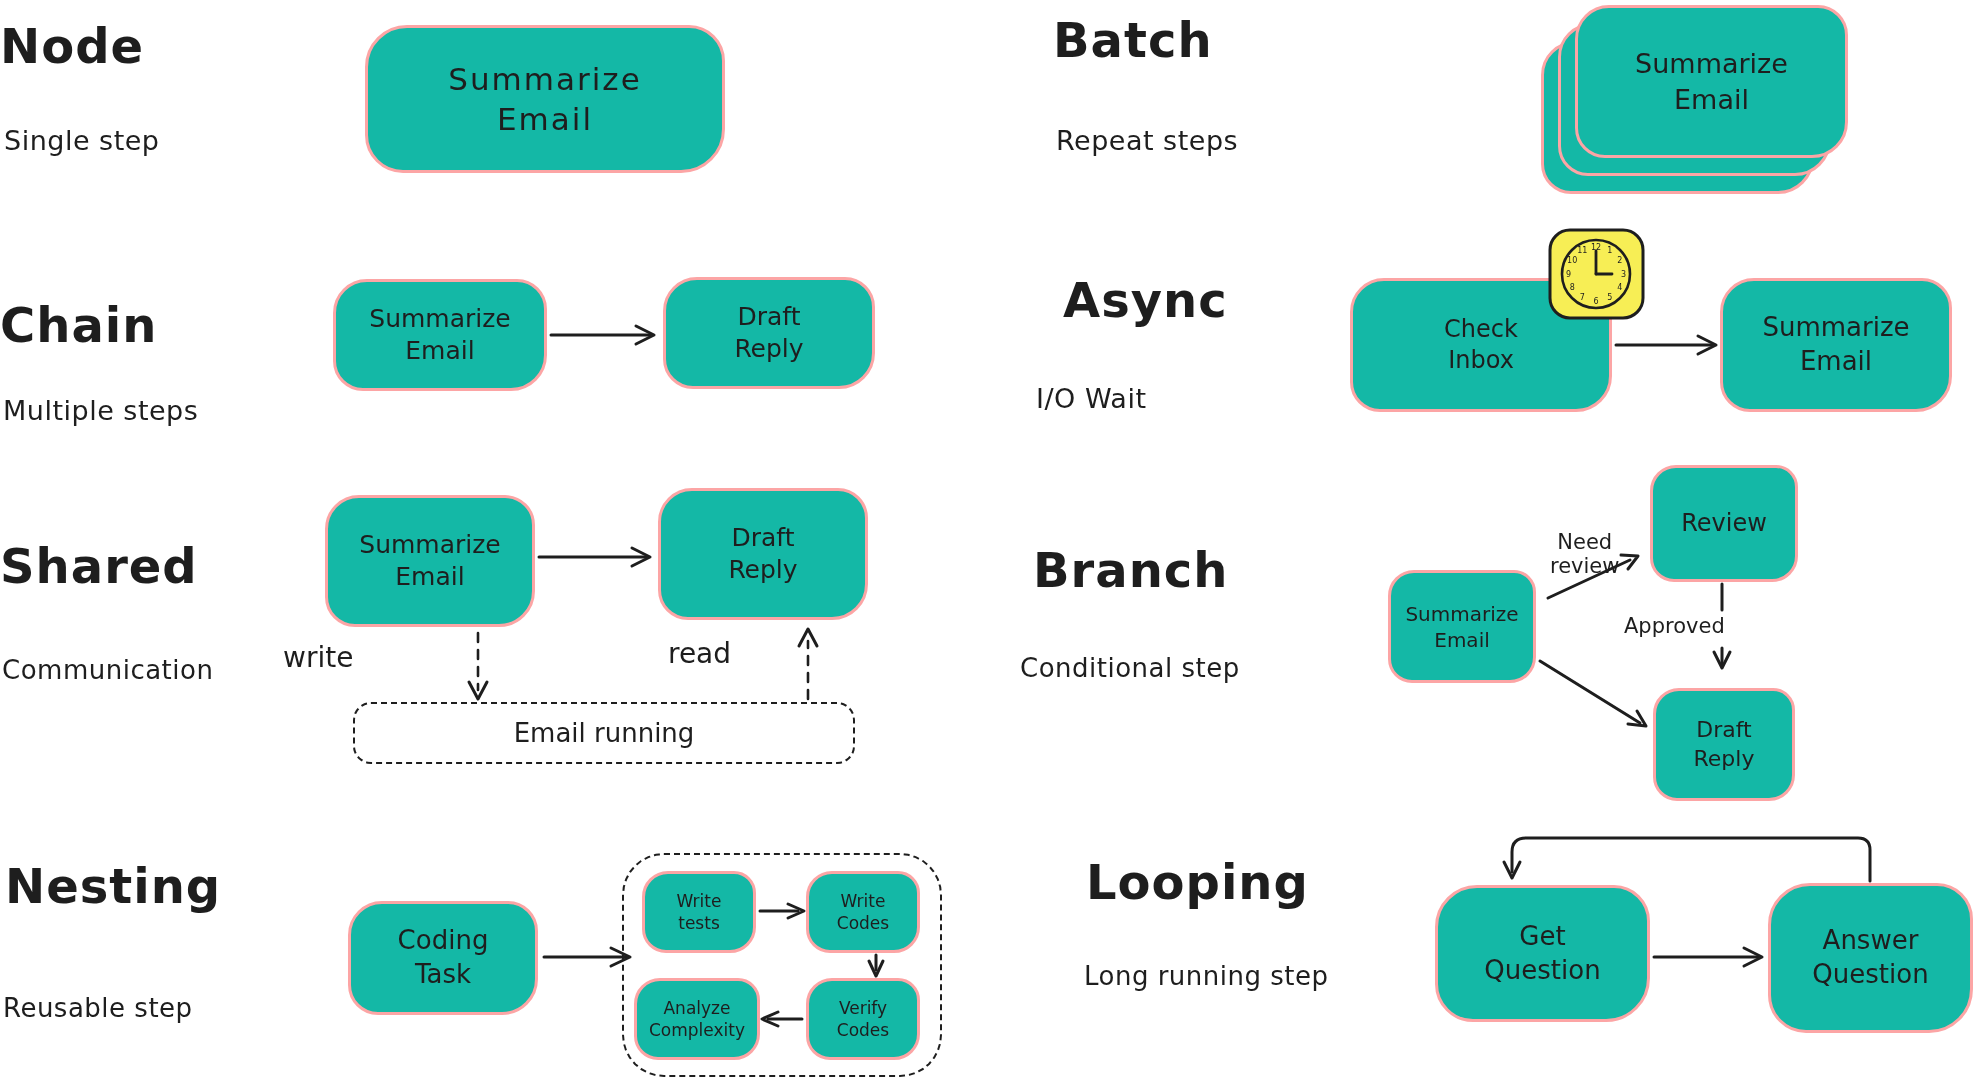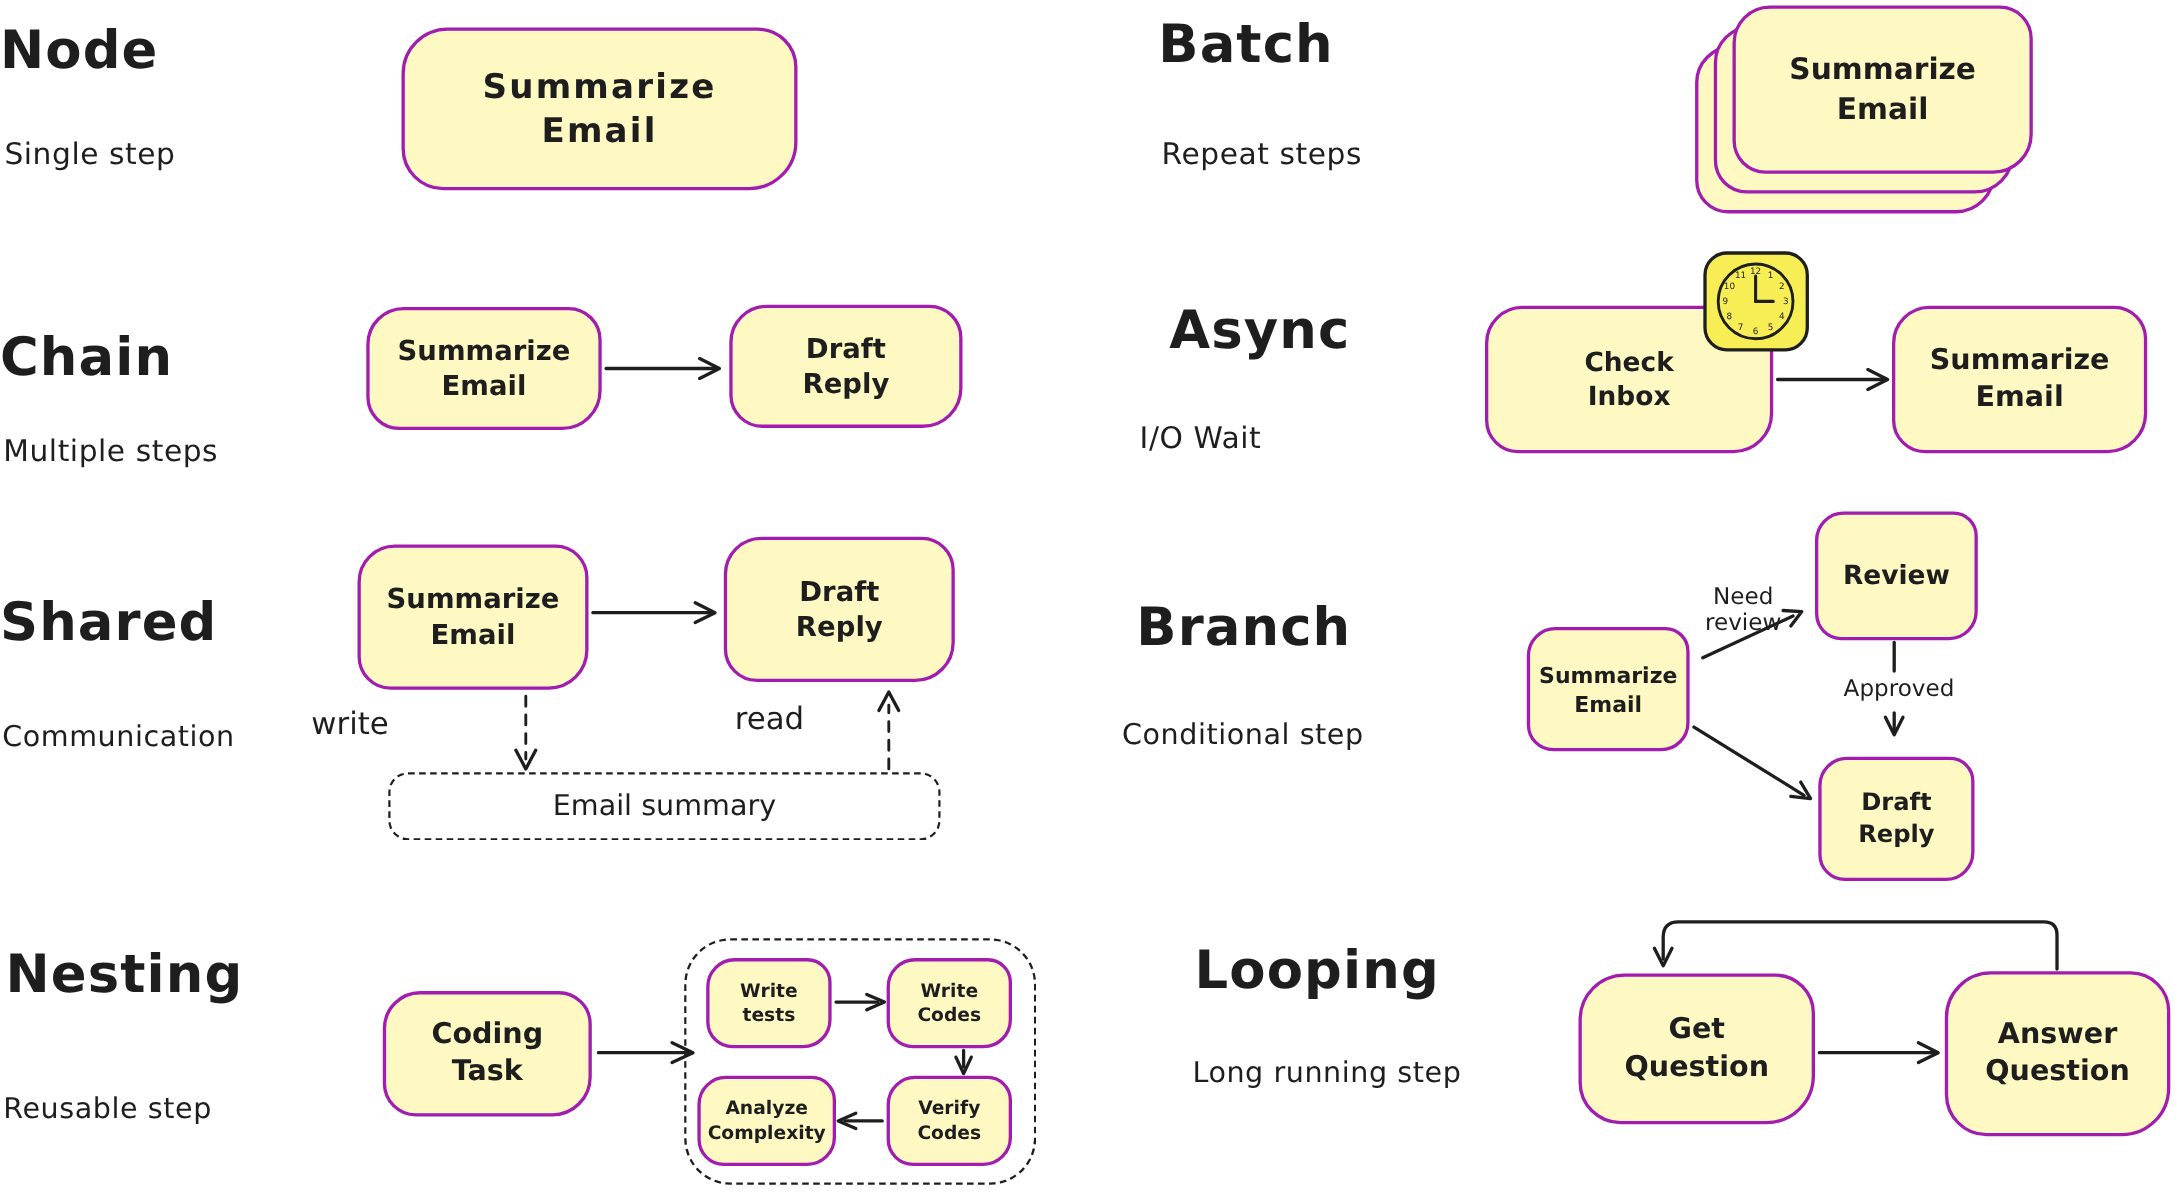--- a/index.html
+++ b/index.html
@@ -14,25 +14,25 @@
 
   .title {
     position: absolute; font-size: 48px; font-weight: 600;
     letter-spacing: 1px; line-height: 1; white-space: nowrap;
   }
   .subtitle {
     position: absolute; font-size: 27px; font-weight: 500;
     letter-spacing: 0.5px; line-height: 1.1; white-space: nowrap;
   }
   .box {
-    position: absolute; background: #fef9c3;
-    border: 3px solid #a21caf;
+    position: absolute; background: #14b8a6;
+    border: 3px solid #fca5a5;
     display: flex; align-items: center; justify-content: center;
     text-align: center; white-space: pre-line;
-    line-height: 1.3; font-weight: 700; z-index: 10;
+    line-height: 1.3; font-weight: 400; z-index: 10;
   }
   .r-big   { border-radius: 42px 36px 44px 38px; }
   .r-med   { border-radius: 34px 30px 36px 30px; }
   .r-small { border-radius: 26px 22px 26px 24px; }
   .dashed-store {
     position: absolute; border: 2.5px dashed #1e1e1e; border-radius: 18px;
     display: flex; align-items: center; justify-content: center;
     font-size: 26px; font-weight: 500; z-index: 10; background: #fff;
   }
   .dashed-container {
@@ -142,21 +142,21 @@
 Reply</div>
 
   <div class="title" style="left:0px; top:542px;">Shared</div>
   <div class="subtitle" style="left:2px; top:656px; font-size:26px;">Communication</div>
   <div class="box r-med" style="left:325px; top:495px; width:210px; height:132px; font-size:25px;">Summarize
 Email</div>
   <div class="box r-med" style="left:658px; top:488px; width:210px; height:132px; font-size:25px;">Draft
 Reply</div>
   <div class="edge-label" style="left:283px; top:642px; font-size:28px;">write</div>
   <div class="edge-label" style="left:668px; top:638px; font-size:28px;">read</div>
-  <div class="dashed-store" style="left:353px; top:702px; width:502px; height:62px;">Email summary</div>
+  <div class="dashed-store" style="left:353px; top:702px; width:502px; height:62px;">Email running</div>
 
   <div class="title" style="left:5px; top:862px;">Nesting</div>
   <div class="subtitle" style="left:3px; top:994px; font-size:26px;">Reusable step</div>
   <div class="box r-med" style="left:348px; top:901px; width:190px; height:114px; font-size:26px;">Coding
 Task</div>
   <div class="dashed-container" style="left:622px; top:853px; width:320px; height:224px;"></div>
   <div class="box r-small" style="left:642px; top:871px; width:114px; height:82px; font-size:17px;">Write
 tests</div>
   <div class="box r-small" style="left:806px; top:871px; width:114px; height:82px; font-size:17px;">Write
 Codes</div>
@@ -199,21 +199,21 @@
 
   <div class="title" style="left:1033px; top:546px;">Branch</div>
   <div class="subtitle" style="left:1020px; top:654px; font-size:26px;">Conditional step</div>
   <div class="box r-small" style="left:1388px; top:570px; width:148px; height:113px; font-size:20px;">Summarize
 Email</div>
   <div class="box r-small" style="left:1650px; top:465px; width:148px; height:117px; font-size:24px;">Review</div>
   <div class="box r-small" style="left:1653px; top:688px; width:142px; height:113px; font-size:22px;">Draft
 Reply</div>
   <div class="edge-label" style="left:1550px; top:530px; font-size:21px;">Need
 review</div>
-  <div class="edge-label" style="left:1676px; top:614px; font-size:21px;">Approved</div>
+  <div class="edge-label" style="left:1624px; top:614px; font-size:21px;">Approved</div>
 
   <div class="title" style="left:1086px; top:858px;">Looping</div>
   <div class="subtitle" style="left:1084px; top:962px; font-size:26px;">Long running step</div>
   <div class="box r-big" style="left:1435px; top:885px; width:215px; height:137px; font-size:26px;">Get
 Question</div>
   <div class="box r-big" style="left:1768px; top:883px; width:205px; height:150px; font-size:26px;">Answer
 Question</div>
 
 </div>
 

